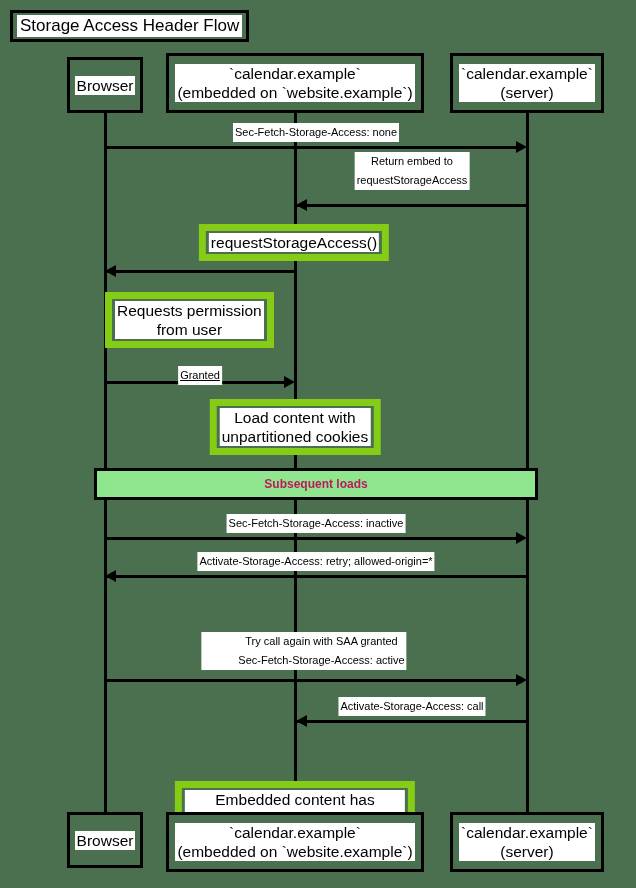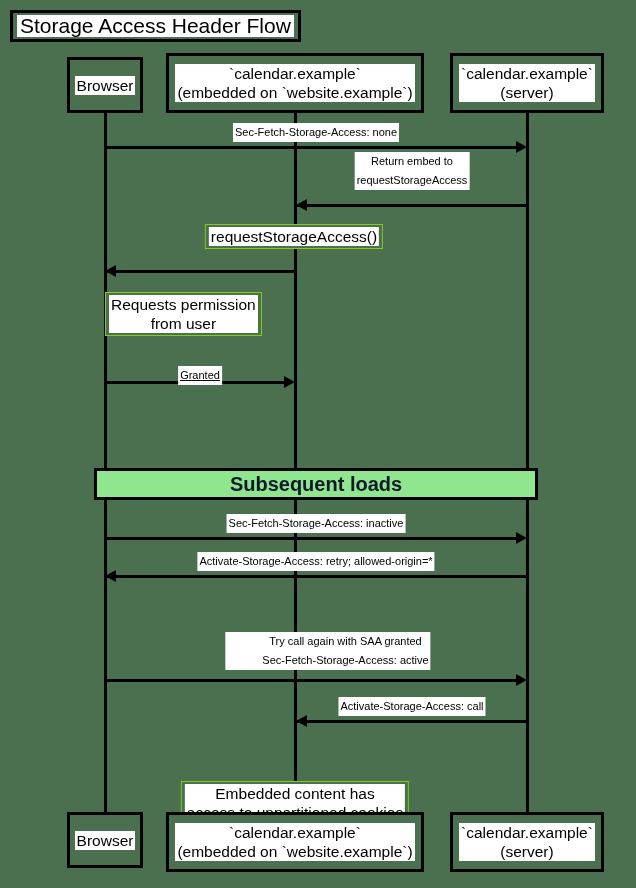--- a/index.html
+++ b/index.html
@@ -22,21 +22,21 @@
     left: 10px;
     top: 10px;
     border: 3px solid #000;
     background: #4a7050;
     padding: 2px 4px;
     box-sizing: border-box;
   }
   .title-box .inner {
     background: #ffffff;
     color: #000;
-    font-size: 21px;
+    font-size: 17px;
     line-height: 20px;
     padding: 1px 3px;
     white-space: nowrap;
   }
 
   
   .participant {
     position: absolute;
     border: 3px solid #000;
     background: #4a7050;
@@ -91,21 +91,21 @@
     line-height: 19px;
     text-align: center;
     white-space: pre-line;
     padding: 0 2px;
     transform: translateX(-50%);
   }
 
   
   .note {
     position: absolute;
-    border: 1px solid #84cc16;
+    border: 7px solid #84cc16;
     background: #4a7050;
     box-sizing: border-box;
     transform: translateX(-50%);
     padding: 2px 3px;
   }
   .note .ntext {
     background: #ffffff;
     color: #000;
     font-size: 15.5px;
     line-height: 19px;
@@ -117,22 +117,22 @@
   
   .divider {
     position: absolute;
     border: 3px solid #000;
     box-sizing: border-box;
     display: flex;
     align-items: center;
     justify-content: center;
   }
   .divider .dtext {
-    color: #0f172a;
-    font-size: 20px;
+    color: #be185d;
+    font-size: 12px;
     font-weight: bold;
     line-height: 20px;
     white-space: nowrap;
   }
 </style>
 </head>
 <body>
 
 <div id="diagram-root">
 
@@ -175,37 +175,41 @@
 
   <div class="note" style="left:105px; top:292px; transform:translateX(0);">
     <div class="ntext">Requests permission
 from user</div>
   </div>
 
   <div class="msg-line" style="left:105px; top:381px; width:185px;"></div>
   <div class="arrow-head right" style="left:284px; top:376px;"></div>
   <div class="msg-label" style="left:200px; top:366px;text-decoration:underline;">Granted</div>
 
+  <div class="note" style="left:295px; top:399px;">
+    <div class="ntext">Load content with
+unpartitioned cookies</div>
+  </div>
 
   <div class="divider" style="left:94px; top:468px; width:444px; height:32px; background:#8fe68f;">
     <div class="dtext">Subsequent loads</div>
   </div>
 
   <div class="msg-line" style="left:105px; top:537px; width:417px;"></div>
   <div class="arrow-head right" style="left:516px; top:532px;"></div>
   <div class="msg-label" style="left:316px; top:514px;">Sec-Fetch-Storage-Access: inactive</div>
 
   <div class="msg-line" style="left:105px; top:575px; width:422px;"></div>
   <div class="arrow-head left" style="left:105px; top:570px;"></div>
   <div class="msg-label" style="left:316px; top:552px;">Activate-Storage-Access: retry; allowed-origin=*</div>
 
 
   <div class="msg-line" style="left:105px; top:679px; width:417px;"></div>
   <div class="arrow-head right" style="left:516px; top:674px;"></div>
-  <div class="msg-label" style="left:328px; top:632px;padding-left:37px;">Try call again with SAA granted
+  <div class="msg-label" style="left:304px; top:632px;padding-left:37px;">Try call again with SAA granted
 Sec-Fetch-Storage-Access: active</div>
 
   <div class="msg-line" style="left:296px; top:720px; width:231px;"></div>
   <div class="arrow-head left" style="left:296px; top:715px;"></div>
   <div class="msg-label" style="left:412px; top:697px;">Activate-Storage-Access: call</div>
 
   <div class="note" style="left:295px; top:741px;margin-top:40px;">
     <div class="ntext">Embedded content has
 access to unpartitioned cookies</div>
   </div>

